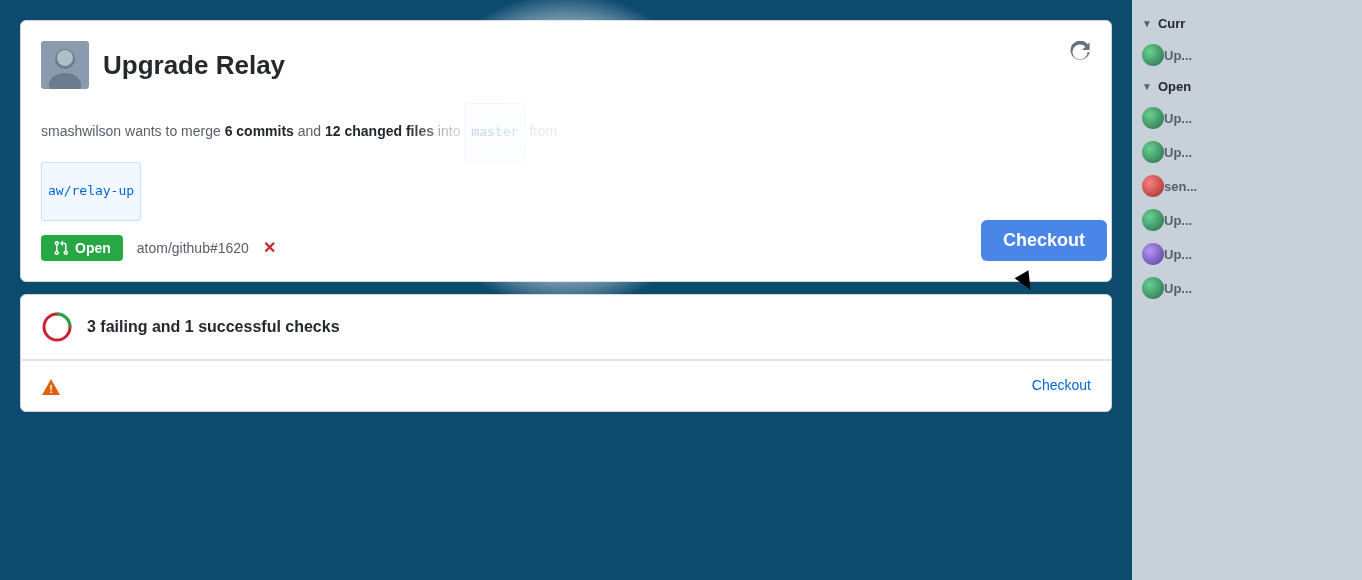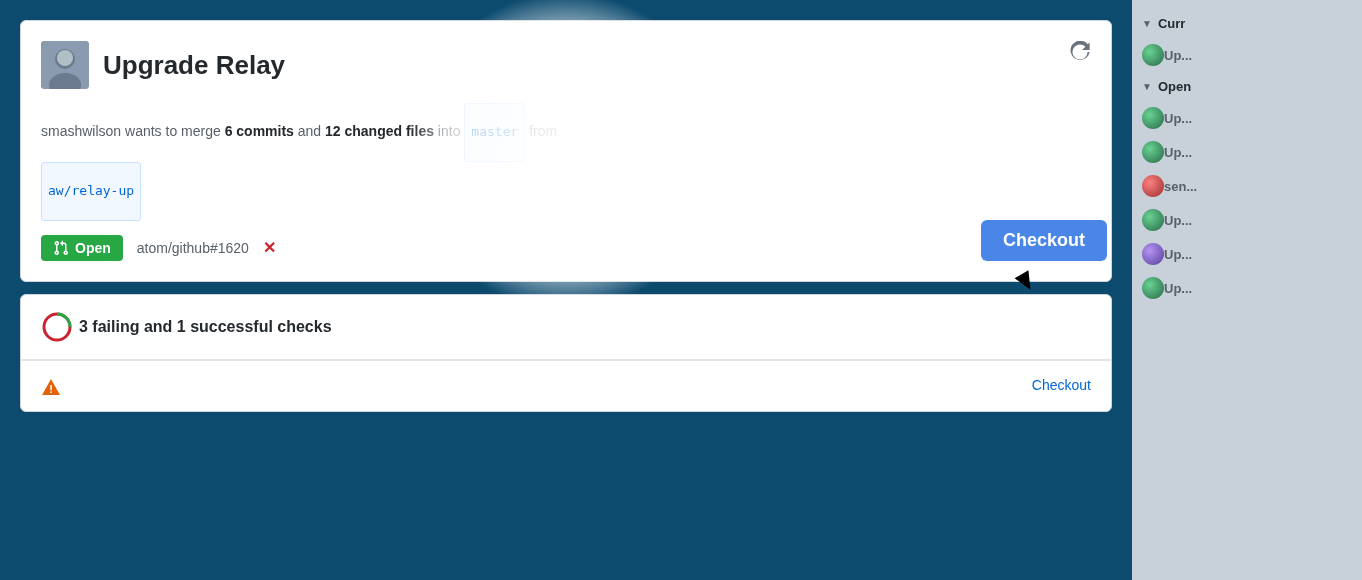--- a/index.html
+++ b/index.html
@@ -185,21 +185,21 @@
     .checks-card {
       background: #fff;
       border: 1px solid #d1d5da;
       border-radius: 6px;
       overflow: hidden;
     }
 
     .checks-header {
       display: flex;
       align-items: center;
-      gap: 6px;
+      gap: 14px;
       padding: 16px 20px;
       border-bottom: 1px solid #e1e4e8;
     }
 
     .check-status-icon {
       width: 32px;
       height: 32px;
       flex-shrink: 0;
     }
 

